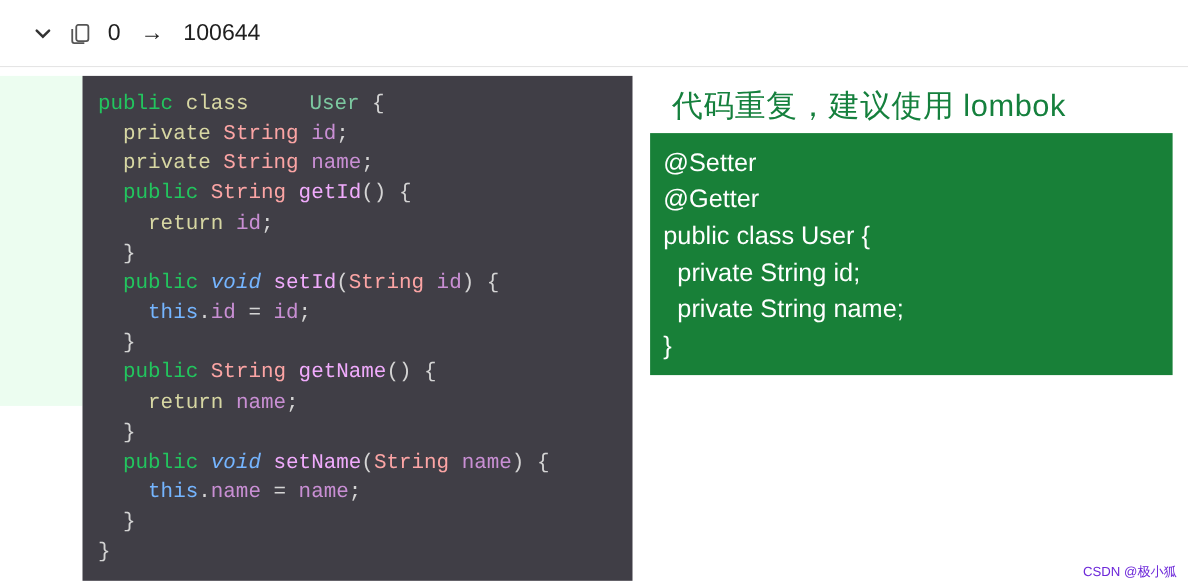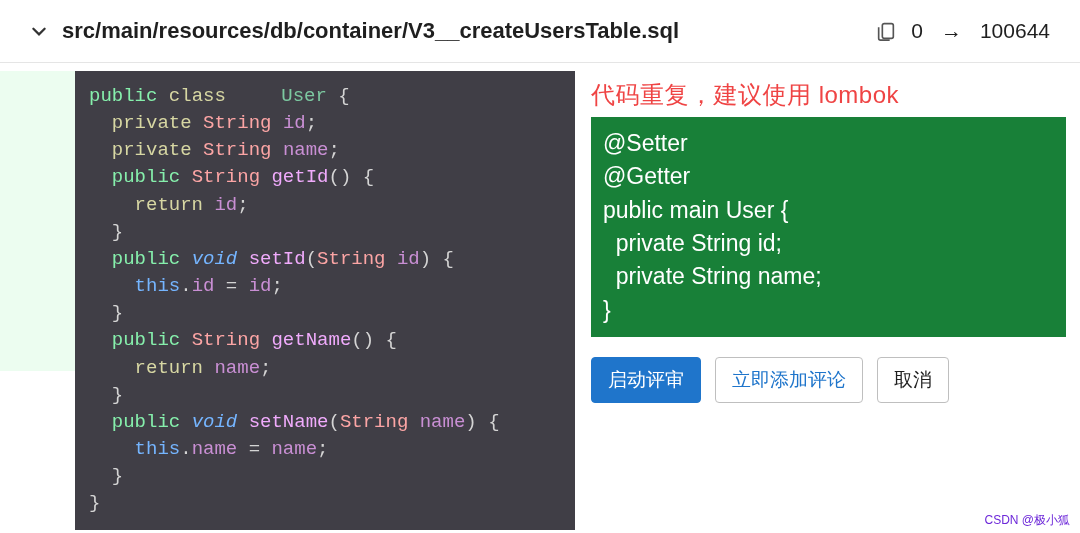--- a/index.html
+++ b/index.html
@@ -59,21 +59,21 @@
       width: 500px;
       background: #403e46;
       padding: 12px 14px;
       font-family: "SFMono-Regular", Consolas, "Liberation Mono", Menlo, monospace;
       font-size: 19px;
       line-height: 1.43;
       color: #d4d4d4;
       white-space: pre;
       overflow: visible;
     }
-    .kw-pub { color: #86efac; }
+    .kw-pub { color: #22c55e; }
     .kw-class { color: #d7d7a3; }
     .kw-priv { color: #d7d7a3; }
     .classname { color: #7cc8a0; margin-left: 44px; }
     .typename { color: #fca5a5; }
     .method { color: #f0abfc; }
     .kw-return { color: #d7d7a3; }
     .kw-void { color: #75b5ff; font-style: italic; }
     .kw-this { color: #75b5ff; text-align: center; }
     .ident { color: #c98fd4; }
     .punct { color: #d4d4d4; }
@@ -113,24 +113,25 @@
       display: inline-flex;
       font-size: 19px;
     }
     .bold-i { font-weight: 700; font-family: Georgia, serif; }
     .italic-i { font-style: italic; font-family: Georgia, serif; font-weight: 600; }
     .strike-i { text-decoration: line-through; font-weight: 600; }
     .comment-body {
       padding: 8px 6px 6px 6px;
     }
     .comment-text {
-      font-size: 24px;
-      color: #ef4444;
+      font-size: 28px;
+      color: #15803d;
       margin-bottom: 6px;
       letter-spacing: 0.5px;
+      margin-left: 20px;
     }
     .suggestion-block {
       background: #188038;
       color: #fff;
       padding: 10px 12px;
       font-size: 23px;
       line-height: 1.45;
       white-space: pre;
       font-family: -apple-system, "Segoe UI", sans-serif;
     }
@@ -167,21 +168,20 @@
   </style>
 </head>
 <body>
 
 <div class="file-header">
   <span class="chevron">
     <svg width="18" height="18" viewBox="0 0 16 16">
         <path d="M3 6l5 5 5-5" stroke="#333" stroke-width="2" fill="none" stroke-linecap="round"></path>
       </svg>
   </span>
-  <span class="file-path">src/main/resources/db/container/V3__createUsersTable.sql</span>
   <span class="clipboard-icon">
     <svg width="22" height="22" viewBox="0 0 24 24" fill="none" stroke="#555" stroke-width="1.8">
         <rect x="8" y="4" width="12" height="16" rx="2"></rect>
         <path d="M4 8v12a2 2 0 0 0 2 2h10"></path>
       </svg>
   </span>
   <span class="file-mode">0</span>
   <span class="arrow-between">→</span>
   <span class="file-mode">100644</span>
 </div>
@@ -191,26 +191,21 @@
     <div class="diff-bg"></div>
   </div>
 
   <div class="code-block" id="code-container"><div><span class="kw-pub">public</span><span class="punct"> </span><span class="kw-class">class</span><span class="punct"> </span><span class="classname">User</span><span class="punct"> {</span></div><div><span class="punct">  </span><span class="kw-priv">private</span><span class="punct"> </span><span class="typename">String</span><span class="punct"> </span><span class="ident">id</span><span class="punct">;</span></div><div><span class="punct">  </span><span class="kw-priv">private</span><span class="punct"> </span><span class="typename">String</span><span class="punct"> </span><span class="ident">name</span><span class="punct">;</span></div><div><span class="punct">  </span><span class="kw-pub">public</span><span class="punct"> </span><span class="typename">String</span><span class="punct"> </span><span class="method">getId</span><span class="punct">() {</span></div><div><span class="punct">    </span><span class="kw-return">return</span><span class="punct"> </span><span class="ident">id</span><span class="punct">;</span></div><div><span class="punct">  }</span></div><div><span class="punct">  </span><span class="kw-pub">public</span><span class="punct"> </span><span class="kw-void">void</span><span class="punct"> </span><span class="method">setId</span><span class="punct">(</span><span class="typename">String</span><span class="punct"> </span><span class="param">id</span><span class="punct">) {</span></div><div><span class="punct">    </span><span class="kw-this">this</span><span class="punct">.</span><span class="ident">id</span><span class="punct"> = </span><span class="ident">id</span><span class="punct">;</span></div><div><span class="punct">  }</span></div><div><span class="punct">  </span><span class="kw-pub">public</span><span class="punct"> </span><span class="typename">String</span><span class="punct"> </span><span class="method">getName</span><span class="punct">() {</span></div><div><span class="punct">    </span><span class="kw-return">return</span><span class="punct"> </span><span class="ident">name</span><span class="punct">;</span></div><div><span class="punct">  }</span></div><div><span class="punct">  </span><span class="kw-pub">public</span><span class="punct"> </span><span class="kw-void">void</span><span class="punct"> </span><span class="method">setName</span><span class="punct">(</span><span class="typename">String</span><span class="punct"> </span><span class="param">name</span><span class="punct">) {</span></div><div><span class="punct">    </span><span class="kw-this">this</span><span class="punct">.</span><span class="ident">name</span><span class="punct"> = </span><span class="ident">name</span><span class="punct">;</span></div><div><span class="punct">  }</span></div><div><span class="punct">}</span></div></div>
 
   <div class="comment-panel">
     <div class="comment-body">
       <div class="comment-text">代码重复，建议使用 lombok</div>
       <div class="suggestion-block">@Setter
 @Getter
-public main User {
+public class User {
   private String id;
   private String name;
 }</div>
     </div>
-    <div class="action-row">
-      <button class="btn primary">启动评审</button>
-      <button class="btn secondary">立即添加评论</button>
-      <button class="btn">取消</button>
-    </div>
   </div>
 </div>
 
 <div class="watermark">CSDN @极小狐</div>
 
 </body></html>

